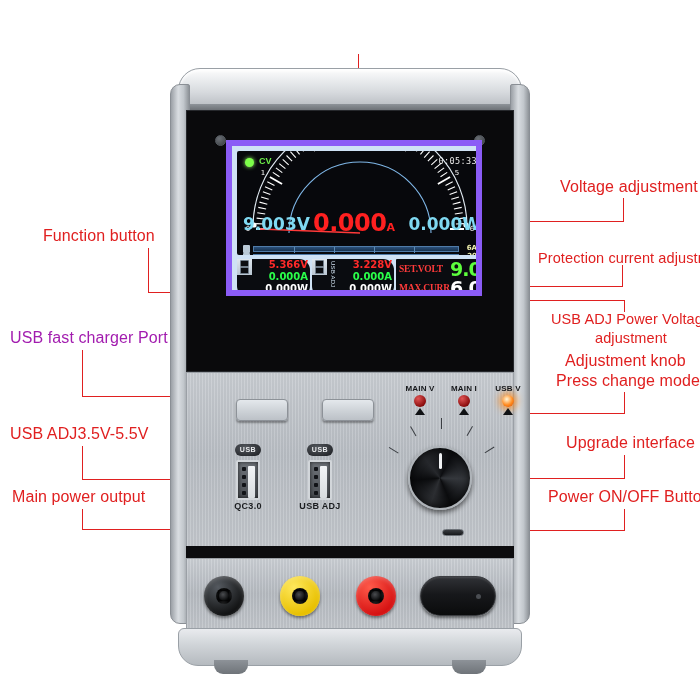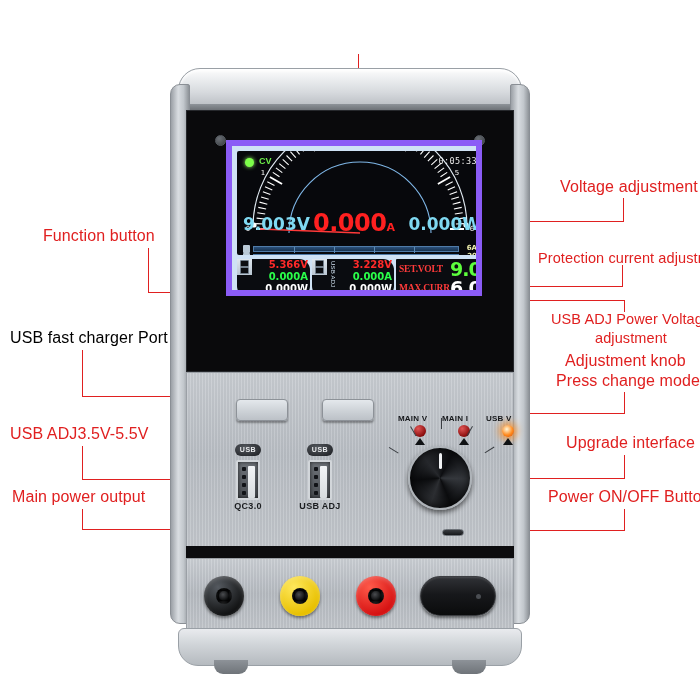--- a/index.html
+++ b/index.html
@@ -247,21 +247,21 @@
     display: block; width: 4px; height: 4px; margin-bottom: 4px;
     background: #111317; border-radius: 1px;
   }
   .usb-cap {
     text-align: center; font-size: 9px; font-weight: bold; color: #1b1d20;
     margin-top: 1px; letter-spacing: .3px;
     font-family: "Liberation Sans", sans-serif;
   }
 
   
-  .ledgroup { position: absolute; top: 346px; width: 44px; }
+  .ledgroup { position: absolute; top: 316px; width: 44px; text-align: center; }
   .ledgroup.g1 { left: 228px; }
   .ledgroup.g2 { left: 272px; }
   .ledgroup.g3 { left: 316px; }
   .led-lbl {
     font-size: 8px; font-weight: bold; color: #15171a;
     font-family: "Liberation Sans", sans-serif; letter-spacing: .2px;
   }
   .led {
     width: 12px; height: 12px; border-radius: 50%; margin: 2px auto 0;
   }
@@ -335,21 +335,21 @@
 <body>
 
 <div id="stage">
 
   <div class="line v" style="left:358px; top:54px; height:168px;"></div>
 
   <div class="anno big" style="left:43px; top:227px;">Function button</div>
   <div class="line v" style="left:148px; top:248px; height:45px;"></div>
   <div class="line h" style="left:148px; top:292px; width:120px;"></div>
 
-  <div class="anno big" style="left:10px; top:329px; color:#000000;">USB fast charger Port</div>
+  <div class="anno big" style="left:10px; top:329px; color:#a21caf;">USB fast charger Port</div>
   <div class="line v" style="left:82px; top:350px; height:47px;"></div>
   <div class="line h" style="left:82px; top:396px; width:156px;"></div>
 
   <div class="anno big" style="left:10px; top:425px;">USB ADJ3.5V-5.5V</div>
   <div class="line v" style="left:82px; top:446px; height:34px;"></div>
   <div class="line h" style="left:82px; top:479px; width:228px;"></div>
 
   <div class="anno big" style="left:12px; top:488px;">Main power output</div>
   <div class="line v" style="left:82px; top:509px; height:21px;"></div>
   <div class="line h" style="left:82px; top:529px; width:128px;"></div>

